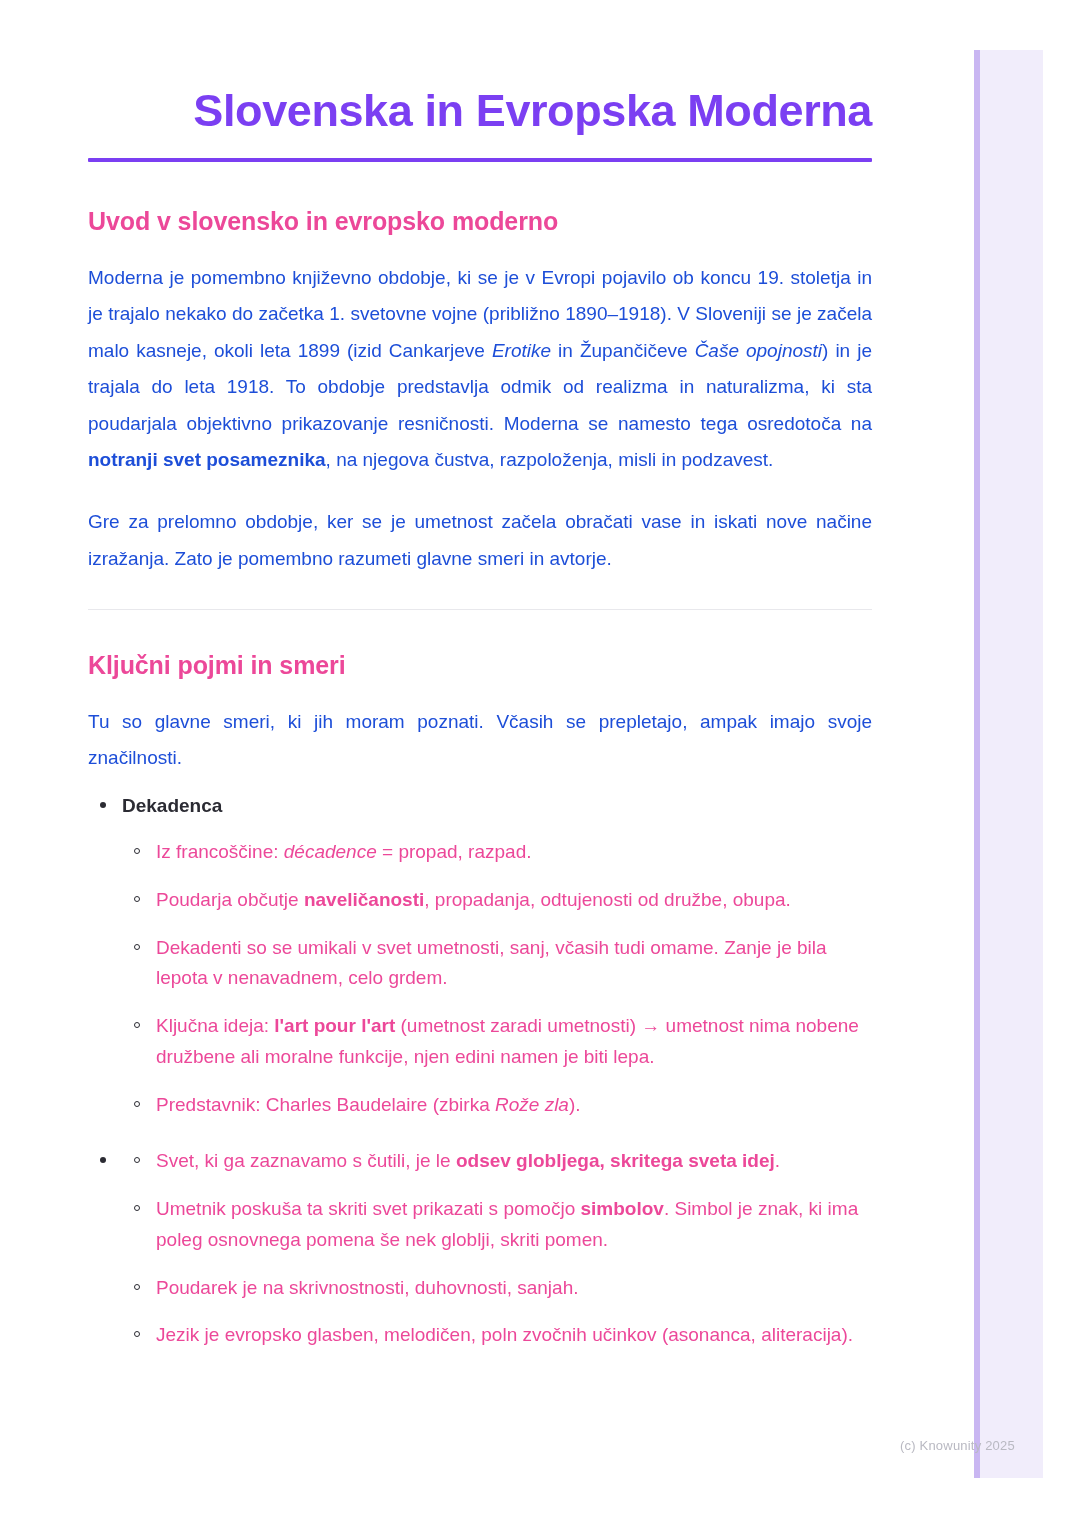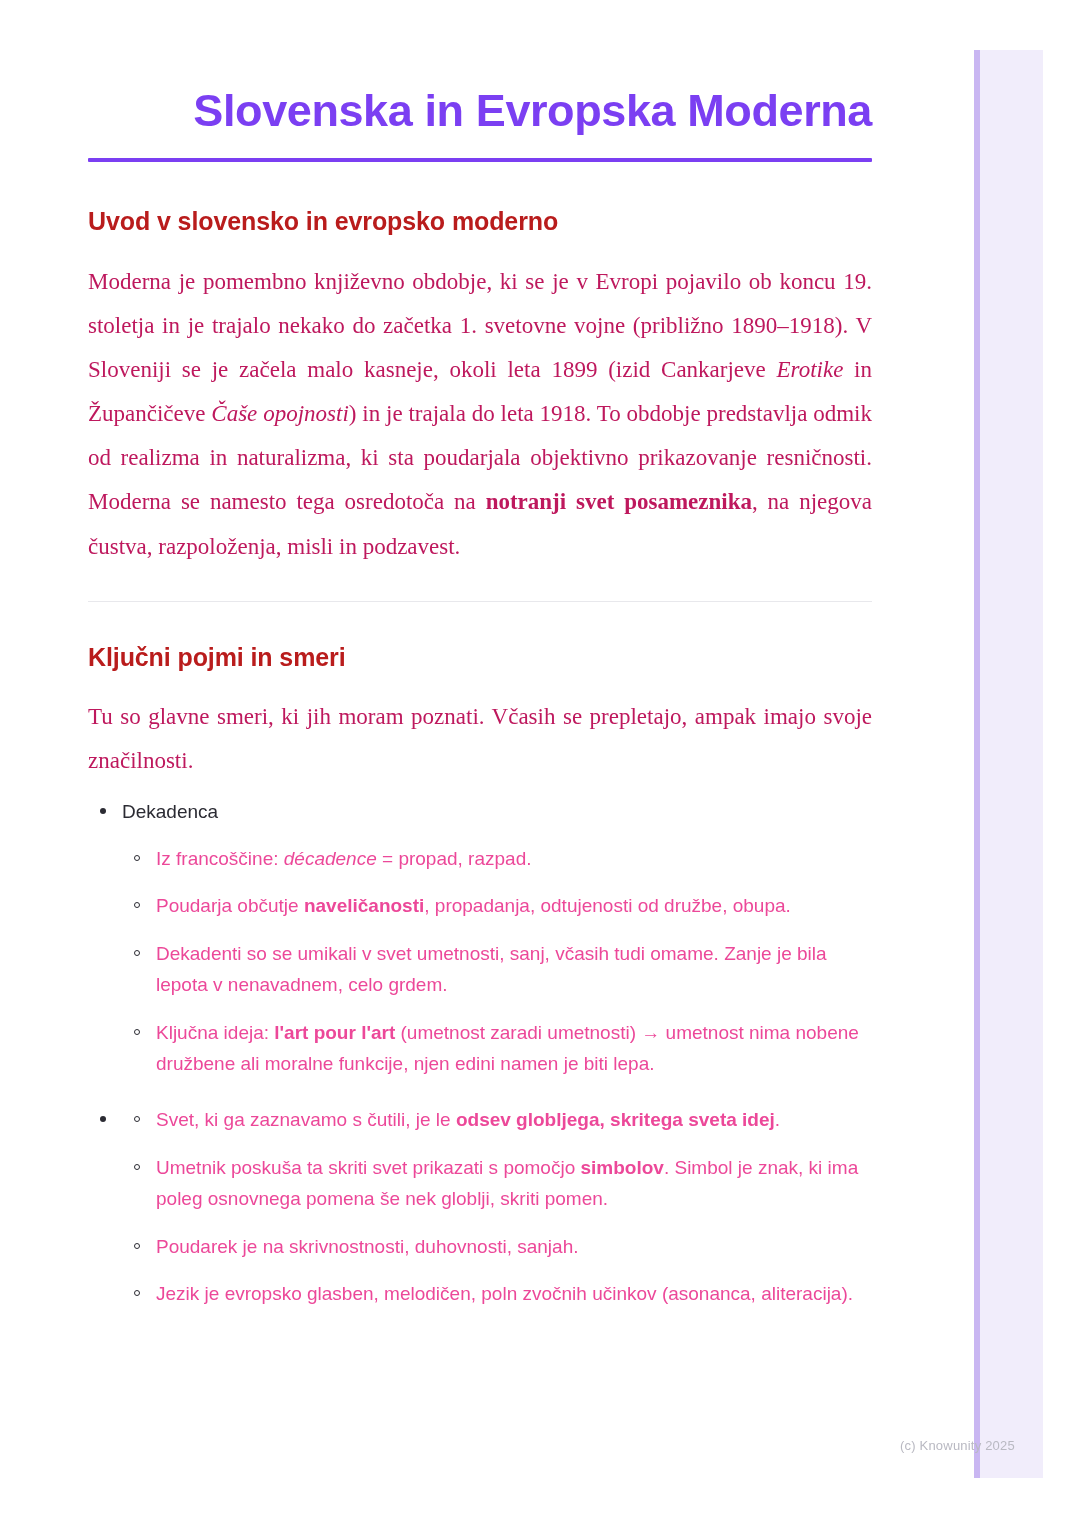--- a/index.html
+++ b/index.html
@@ -55,36 +55,35 @@
     background: #7b3ff2;
     width: 100%;
     margin: 0 0 44px 0;
     border-radius: 1px;
   }
 
   h2.section-heading {
     font-size: 25px;
     line-height: 1.25;
     font-weight: 700;
-    color: #b91c1c;
+    color: #ec4899;
     margin: 0 0 22px 0;
     letter-spacing: -0.1px;
   }
 
   h2.section-heading.spaced-top {
     margin-top: 0;
   }
 
   p.body-text {
-    font-size: 23px;
+    font-size: 19px;
     line-height: 1.92;
     text-align: justify;
     margin: 0 0 26px 0;
-    color: #be185d;
-    font-family: Liberation Serif, serif;
+    color: #1d4ed8;
   }
   p.body-text:last-of-type { margin-bottom: 0; }
 
   .section-divider {
     height: 1px;
     background: #e8e8ec;
     width: 100%;
     margin: 32px 0 40px 0;
     border: 0;
   }
@@ -105,21 +104,21 @@
     left: 12px;
     top: 11px;
     width: 6px;
     height: 6px;
     border-radius: 50%;
     background: #2b2b33;
   }
   .topic-label {
     font-size: 19px;
     line-height: 1.6;
-    font-weight: 400;
+    font-weight: 700;
     color: #2b2b33;
     display: block;
   }
 
   ul.level-2 {
     list-style: none;
     margin: 16px 0 26px 0;
     padding: 0;
   }
   ul.level-2 > li.point {
@@ -166,38 +165,40 @@
 
   <h1 class="doc-title">Slovenska in Evropska Moderna</h1>
 
   <div class="title-rule"></div>
 
   <section>
     <h2 class="section-heading">Uvod v slovensko in evropsko moderno</h2>
 
     <p class="body-text">Moderna je pomembno književno obdobje, ki se je v Evropi pojavilo ob koncu 19. stoletja in je trajalo nekako do začetka 1. svetovne vojne (približno 1890–1918). V Sloveniji se je začela malo kasneje, okoli leta 1899 (izid Cankarjeve <em>Erotike</em> in Župančičeve <em>Čaše opojnosti</em>) in je trajala do leta 1918. To obdobje predstavlja odmik od realizma in naturalizma, ki sta poudarjala objektivno prikazovanje resničnosti. Moderna se namesto tega osredotoča na <strong>notranji svet posameznika</strong>, na njegova čustva, razpoloženja, misli in podzavest.</p>
 
+    <p class="body-text">Gre za prelomno obdobje, ker se je umetnost začela obračati vase in iskati nove načine izražanja. Zato je pomembno razumeti glavne smeri in avtorje.</p>
   </section>
 
   <hr class="section-divider">
 
   <section>
     <h2 class="section-heading spaced-top">Ključni pojmi in smeri</h2>
 
     <p class="body-text">Tu so glavne smeri, ki jih moram poznati. Včasih se prepletajo, ampak imajo svoje značilnosti.</p>
 
     <ul class="level-1">
 
       <li class="topic">
         <span class="topic-label">Dekadenca</span>
         <ul class="level-2">
           <li class="point">Iz francoščine: <em>décadence</em> = propad, razpad.</li>
           <li class="point">Poudarja občutje <strong>naveličanosti</strong>, propadanja, odtujenosti od družbe, obupa.</li>
           <li class="point">Dekadenti so se umikali v svet umetnosti, sanj, včasih tudi omame. Zanje je bila lepota v nenavadnem, celo grdem.</li>
           <li class="point">Ključna ideja: <strong>l'art pour l'art</strong> (umetnost zaradi umetnosti) → umetnost nima nobene družbene ali moralne funkcije, njen edini namen je biti lepa.</li>
+          <li class="point">Predstavnik: Charles Baudelaire (zbirka <em>Rože zla</em>).</li>
         </ul>
       </li>
 
       <li class="topic">
         <ul class="level-2">
           <li class="point">Svet, ki ga zaznavamo s čutili, je le <strong>odsev globljega, skritega sveta idej</strong>.</li>
           <li class="point">Umetnik poskuša ta skriti svet prikazati s pomočjo <strong>simbolov</strong>. Simbol je znak, ki ima poleg osnovnega pomena še nek globlji, skriti pomen.</li>
           <li class="point">Poudarek je na skrivnostnosti, duhovnosti, sanjah.</li>
           <li class="point">Jezik je evropsko glasben, melodičen, poln zvočnih učinkov (asonanca, aliteracija).</li>
         </ul>

